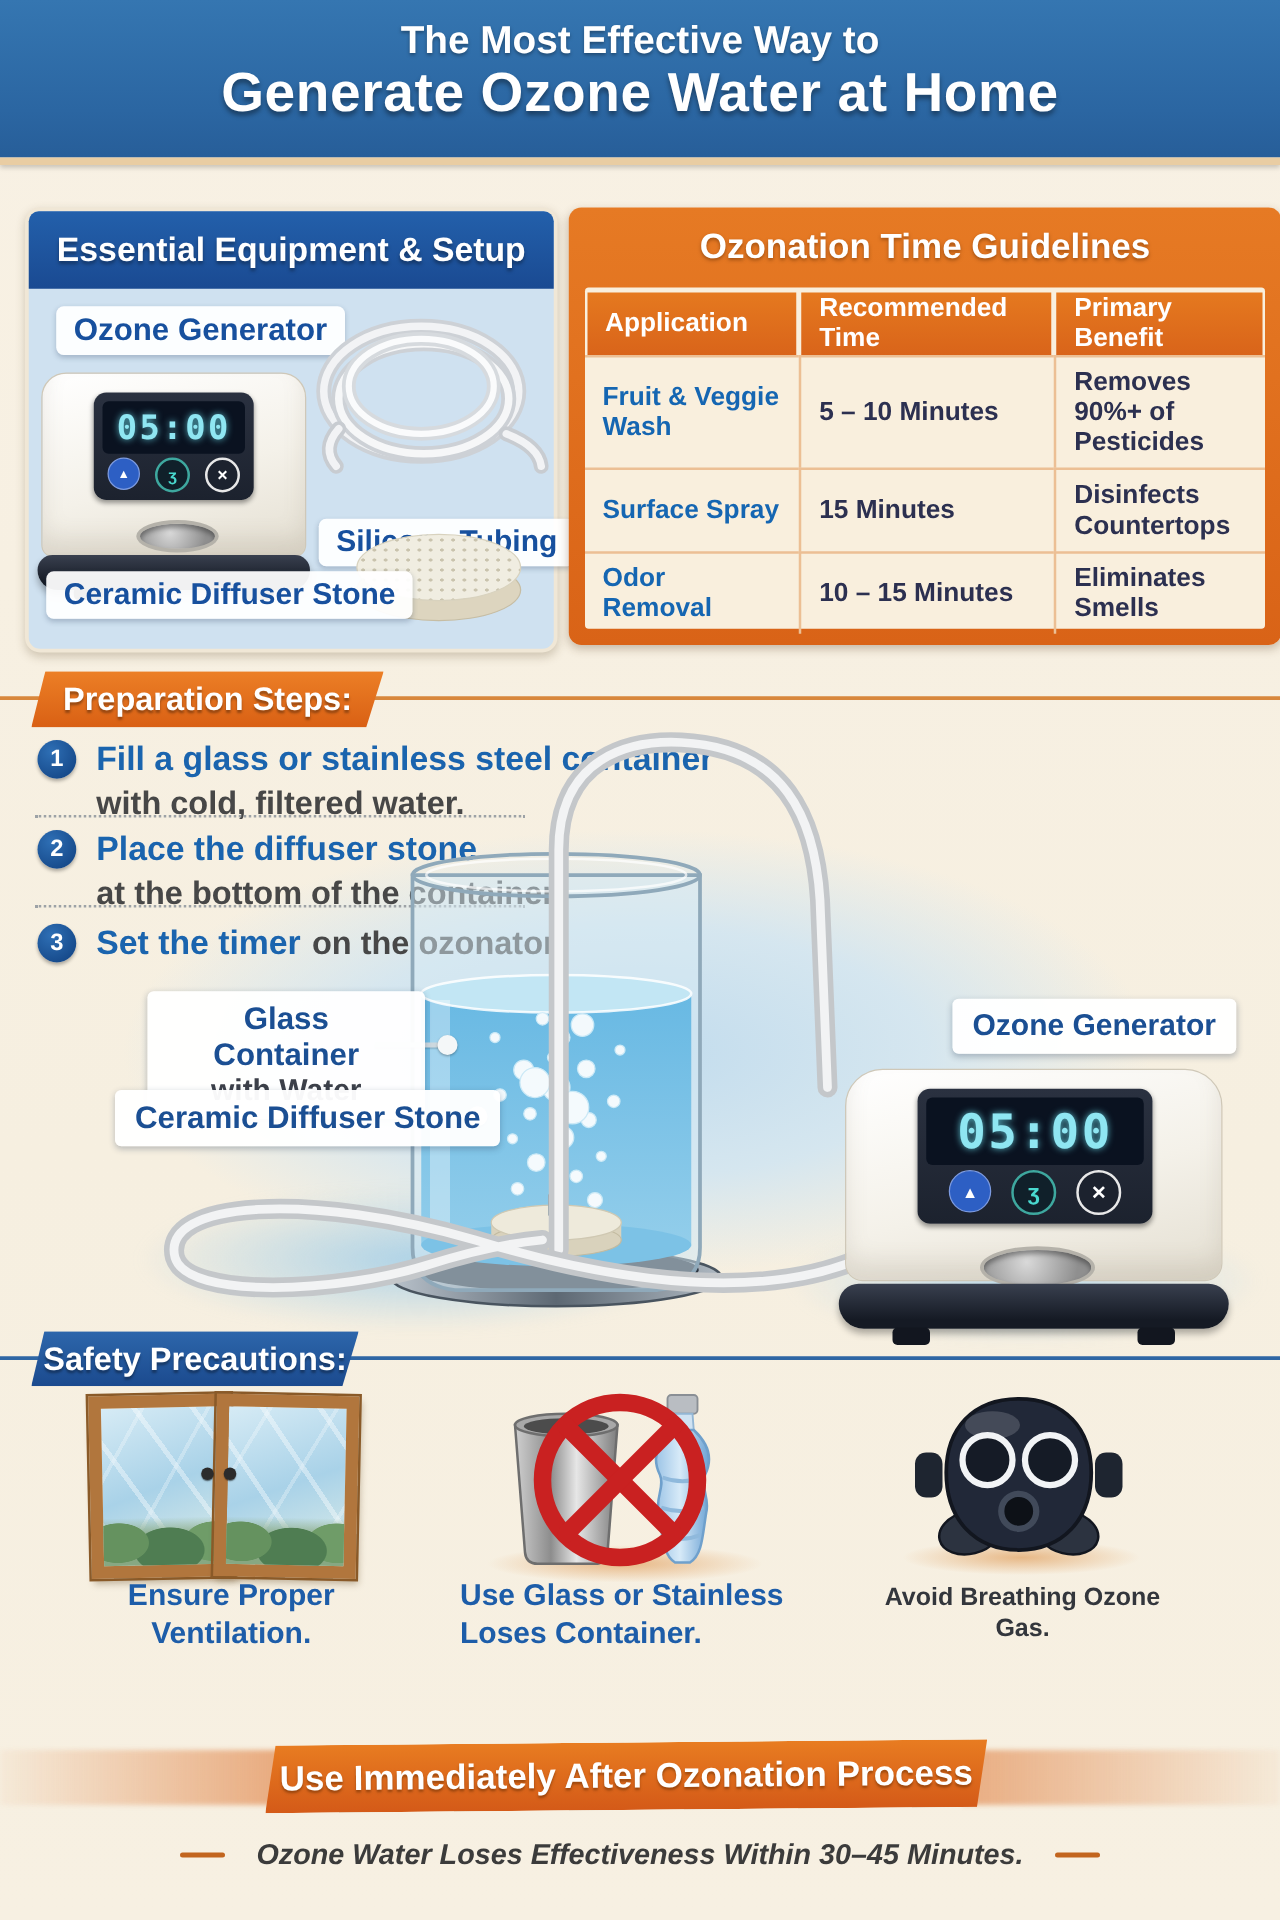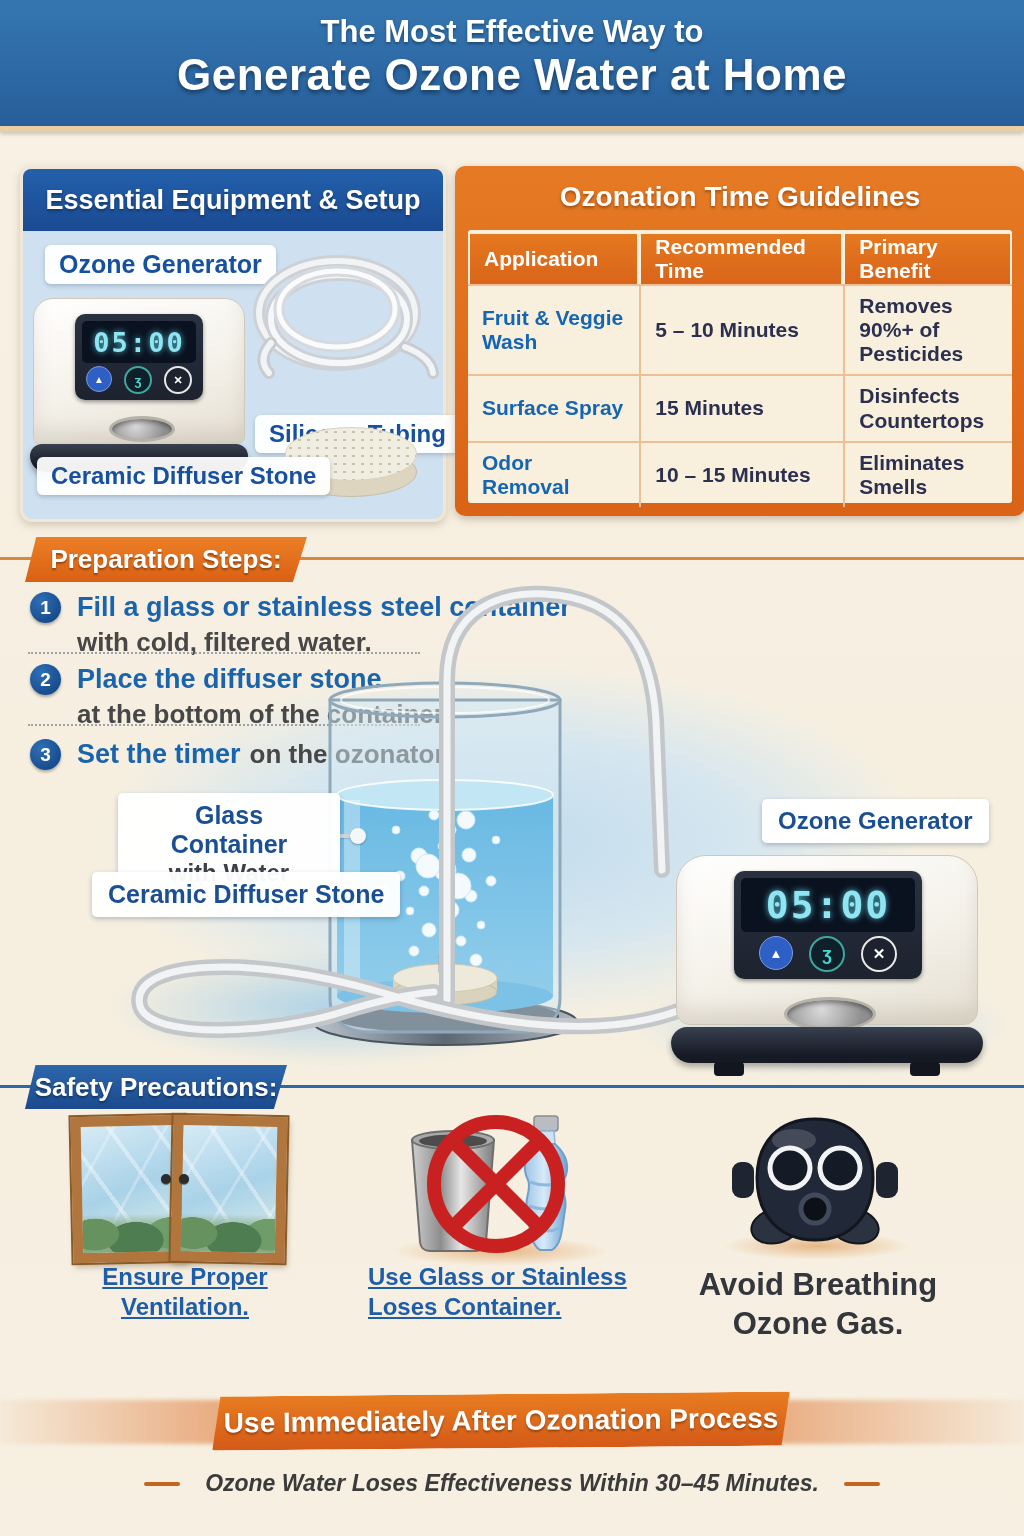--- a/index.html
+++ b/index.html
@@ -85,21 +85,21 @@
   .leader::after{content:"";position:absolute;right:-8px;top:-6px;width:16px;height:16px;border-radius:50%;
         background:#f4f7f8;box-shadow:0 1px 2px rgba(0,0,0,.3);}
   .scene-tag{position:absolute;background:rgba(255,255,255,.96);border-radius:5px;
         box-shadow:0 2px 5px rgba(40,60,90,.3);text-align:center;font-weight:bold;padding:8px 16px;}
   .scene-tag .l1{color:#1b4f93;font-size:25px;}
   .scene-tag .l2{color:#3c4049;font-size:24px;}
   
   .ground{position:absolute;border-radius:50%;
         background:radial-gradient(closest-side,rgba(221,147,74,.6),rgba(221,147,74,0));}
   .caption{position:absolute;font-weight:bold;font-size:24px;line-height:1.25;}
-  .cap-blue{color:#1d5da9;text-decoration:underline;}
+  .cap-blue{color:#1d5da9;}
   .cap-dark{color:#33363c;}
   
   .window{position:absolute;}
   .pane{position:absolute;top:0;width:94px;height:126px;border:10px solid #b1763d;
         outline:2px solid #8a5a28;background:linear-gradient(160deg,#d6ebf5 0%,#a9d2e8 50%,#dfeee9 100%);
         box-shadow:2px 4px 6px rgba(90,60,20,.35);overflow:hidden;}
   .pane .streaks{position:absolute;inset:0;
         background:repeating-linear-gradient(55deg,transparent 0 16px,rgba(255,255,255,.55) 16px 20px,transparent 20px 38px),
                    repeating-linear-gradient(-60deg,transparent 0 22px,rgba(255,255,255,.4) 22px 25px,transparent 25px 46px);
         opacity:.7;}
@@ -381,21 +381,21 @@
     <rect x="2" y="46" width="22" height="36" rx="9" fill="#1e2530"></rect>
     <rect x="146" y="46" width="22" height="36" rx="9" fill="#1e2530"></rect>
     <ellipse cx="46" cy="110" rx="25" ry="17" fill="#2c3340" stroke="#12161f" stroke-width="2" transform="rotate(-14 46 110)"></ellipse>
     <ellipse cx="124" cy="110" rx="25" ry="17" fill="#2c3340" stroke="#12161f" stroke-width="2" transform="rotate(14 124 110)"></ellipse>
     <path d="M85,3 C122,3 143,27 143,62 C143,100 120,124 85,124 C50,124 27,100 27,62 C27,27 48,3 85,3 Z" fill="#212838" stroke="#12161f" stroke-width="3"></path>
     <ellipse cx="64" cy="24" rx="22" ry="11" fill="rgba(255,255,255,.16)"></ellipse>
     <circle cx="60" cy="52" r="20" fill="#151b26" stroke="#f2f4f6" stroke-width="5"></circle>
     <circle cx="110" cy="52" r="20" fill="#151b26" stroke="#f2f4f6" stroke-width="5"></circle>
     <circle cx="85" cy="93" r="14" fill="#0d1117" stroke="#414a5a" stroke-width="5"></circle>
   </svg>
-  <div class="caption cap-dark" style="left:688px;top:1266px;width:260px;text-align:center;font-size:31px;">Avoid Breathing Ozone Gas.</div>
+  <div class="caption cap-dark" style="left:688px;top:1266px;width:260px;text-align:center;font-size:20px;">Avoid Breathing Ozone Gas.</div>
 
   <div class="streak" style="left:0;top:1400px;width:240px;background:linear-gradient(90deg,rgba(224,122,45,.05),rgba(219,106,34,.55));"></div>
   <div class="streak" style="left:770px;top:1400px;width:254px;background:linear-gradient(270deg,rgba(224,122,45,.05),rgba(219,106,34,.5));"></div>
   <div class="banner" style="left:212px;top:1394px;width:578px;height:54px;">
     <span>Use Immediately After Ozonation Process</span>
   </div>
   <div class="note-row" style="top:1470px;">
     <div class="note-dash"></div>
     <div class="note-text">Ozone Water Loses Effectiveness Within 30–45 Minutes.</div>
     <div class="note-dash"></div>

